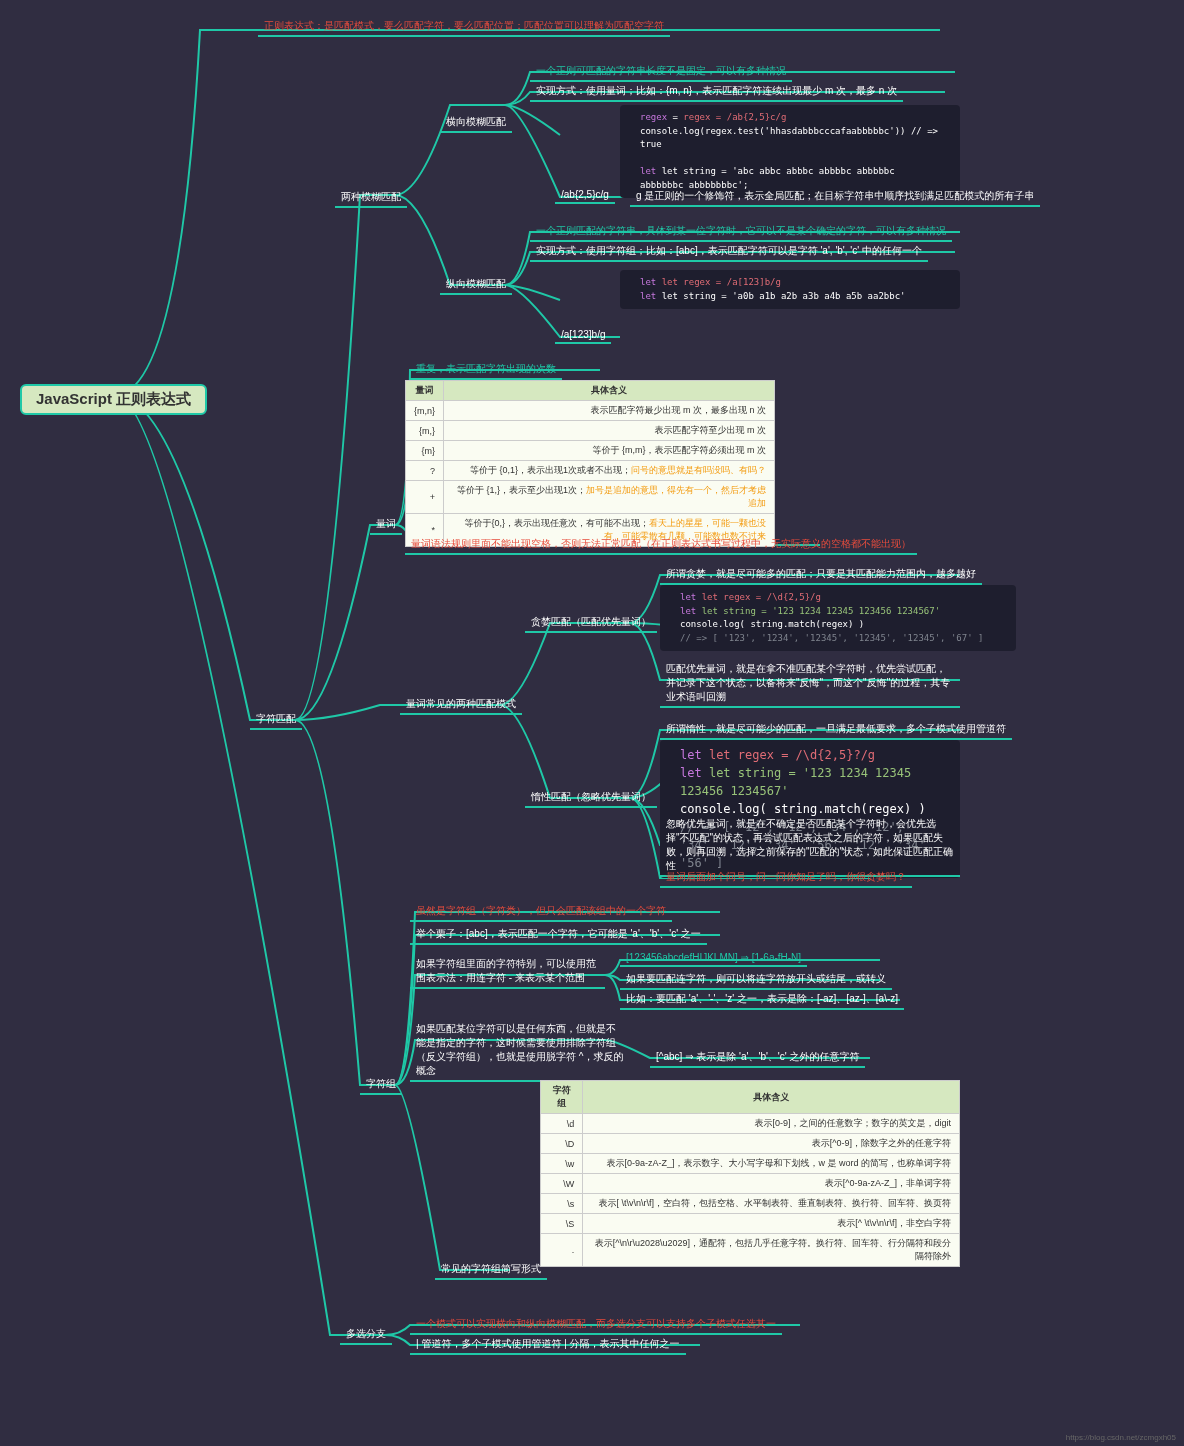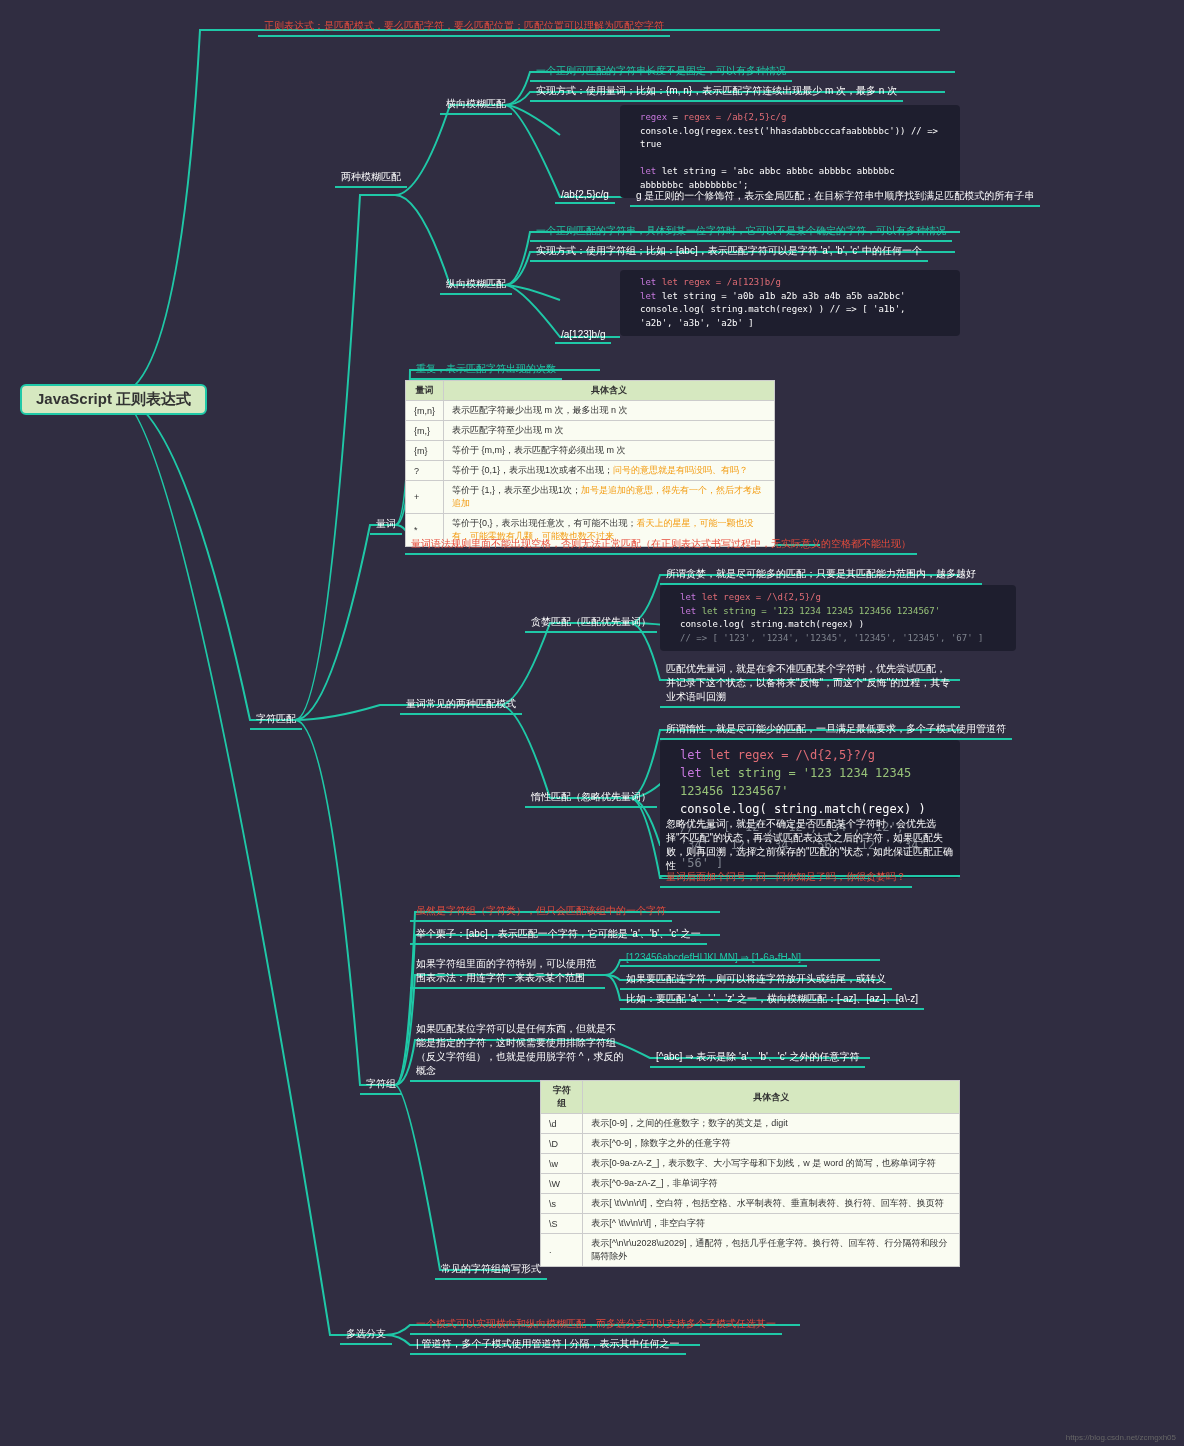--- a/index.html
+++ b/index.html
@@ -8,21 +8,21 @@
 .node{position:absolute;white-space:nowrap;padding:2px 6px;border-bottom:2px solid #1fc8a7}
 .red{color:#e74c3c}
 .green{color:#1fc8a7}
 .white{color:#fff}
 .code{background:#1e1e2e;border-radius:4px;padding:6px 20px;font-family:Consolas,monospace;font-size:9px;line-height:1.5}
 .code .kw{color:#c678dd}
 .code .rx{color:#e06c75}
 .code .str{color:#98c379}
 .code .cmt{color:#7f848e}
 .tbl{background:#fafcf2;color:#333;border-collapse:collapse;font-size:9px}
-.tbl th,.tbl td{border:1px solid #ccc;padding:3px 8px;text-align:left}
+.tbl th,.tbl td{border:1px solid #ccc;padding:3px 8px;text-align:right}
 .tbl th{background:#d6e8c0;text-align:center}
 svg{position:absolute;top:0;left:0;pointer-events:none}
 .watermark{position:absolute;bottom:4px;right:8px;color:#666;font-size:8px}
 </style>
 </head>
 <body>
 
 <svg width="1184" height="1446" viewBox="0 0 1184 1446">
 <g stroke="#1fc8a7" stroke-width="2" fill="none">
 <path d="M115 395 Q180 395 200 30 L940 30"></path>
@@ -68,44 +68,43 @@
 <path d="M385 1335 Q400 1335 410 1345 L700 1345"></path>
 </g>
 </svg>
 
 <div class="root">JavaScript 正则表达式</div>
 <div class="node red" style="left:258px;top:17px">正则表达式：是匹配模式，要么匹配字符，要么匹配位置；匹配位置可以理解为匹配空字符</div>
 
 <div class="node white" style="left:250px;top:710px">字符匹配</div>
 <div class="node white" style="left:340px;top:1325px">多选分支</div>
 
-<div class="node white" style="left:335px;top:168px">两种模糊匹配</div>
+<div class="node white" style="left:335px;top:188px">两种模糊匹配</div>
 <div class="node white" style="left:370px;top:515px">量词</div>
 <div class="node white" style="left:400px;top:695px">量词常见的两种匹配模式</div>
 <div class="node white" style="left:360px;top:1075px">字符组</div>
 <div class="node white" style="left:435px;top:1260px">常见的字符组简写形式</div>
 
-<div class="node white" style="left:440px;top:95px">横向模糊匹配</div>
+<div class="node white" style="left:440px;top:113px">横向模糊匹配</div>
 <div class="node green" style="left:530px;top:62px">一个正则可匹配的字符串长度不是固定，可以有多种情况</div>
 <div class="node white" style="left:530px;top:82px">实现方式：使用量词；比如：{m, n}，表示匹配字符连续出现最少 m 次，最多 n 次</div>
 <div class="code" style="position:absolute;left:620px;top:105px;width:340px">
 <span class="kw">regex</span> = <span class="rx">regex = /ab{2,5}c/g</span><br>
 <span>console.log(regex.test('hhasdabbbcccafaabbbbbc')) // =&gt; true</span><br><br>
 <span class="kw">let</span> <span>let string = 'abc abbc abbbc abbbbc abbbbbc abbbbbbc abbbbbbbc';</span><br>
 </div>
 <div class="node white" style="left:555px;top:187px">/ab{2,5}c/g</div>
 <div class="node white" style="left:630px;top:187px">g 是正则的一个修饰符，表示全局匹配；在目标字符串中顺序找到满足匹配模式的所有子串</div>
 
 <div class="node white" style="left:440px;top:275px">纵向模糊匹配</div>
 <div class="node green" style="left:530px;top:222px">一个正则匹配的字符串，具体到某一位字符时，它可以不是某个确定的字符，可以有多种情况</div>
 <div class="node white" style="left:530px;top:242px">实现方式：使用字符组；比如：[abc]，表示匹配字符可以是字符 'a', 'b', 'c' 中的任何一个</div>
 <div class="code" style="position:absolute;left:620px;top:270px;width:340px">
 <span class="kw">let</span> <span class="rx">let regex = /a[123]b/g</span><br>
 <span class="kw">let</span> <span>let string = 'a0b a1b a2b a3b a4b a5b aa2bbc'</span><br>
-<span>console.log( string.match(regex) )  // =&gt; [ 'a1b', 'a2b', 'a3b', 'a2b' ]</span>
 </div>
 <div class="node white" style="left:555px;top:327px">/a[123]b/g</div>
 
 <div class="node green" style="left:410px;top:360px">重复，表示匹配字符出现的次数</div>
 <table class="tbl" style="position:absolute;left:405px;top:380px;width:370px">
 <tbody>
       <tr>
         <th>量词</th>
         <th>具体含义</th>
       </tr>
@@ -156,21 +155,21 @@
 <span class="cmt">// =&gt; [ '12', '12', '34', '12', '34', '12', '34', '56', '12', '34', '56' ]</span>
 </div>
 <div class="node white" style="left:660px;top:815px;white-space:normal;width:300px">忽略优先量词，就是在不确定是否匹配某个字符时，会优先选择"不匹配"的状态，再尝试匹配表达式之后的字符，如果匹配失败，则再回溯，选择之前保存的"匹配的"状态，如此保证匹配正确性</div>
 <div class="node red" style="left:660px;top:868px">量词后面加个问号，问一问你知足了吗，你很贪婪吗？</div>
 
 <div class="node red" style="left:410px;top:902px">虽然是字符组（字符类），但只会匹配该组中的一个字符</div>
 <div class="node white" style="left:410px;top:925px">举个栗子：[abc]，表示匹配一个字符，它可能是 'a'、'b'、'c' 之一</div>
 <div class="node white" style="left:410px;top:955px;white-space:normal;width:195px">如果字符组里面的字符特别，可以使用范围表示法：用连字符 - 来表示某个范围</div>
 <div class="node green" style="left:620px;top:950px">[123456abcdefHIJKLMN] ⇒ [1-6a-fH-N]</div>
 <div class="node white" style="left:620px;top:970px">如果要匹配连字符，则可以将连字符放开头或结尾，或转义</div>
-<div class="node white" style="left:620px;top:990px">比如：要匹配 'a'、'-'、'z' 之一，横向模糊匹配：[-az]、[az-]、[a\-z]</div>
+<div class="node white" style="left:620px;top:990px">比如：要匹配 'a'、'-'、'z' 之一，表示是除：[-az]、[az-]、[a\-z]</div>
 <div class="node white" style="left:410px;top:1020px;white-space:normal;width:220px">如果匹配某位字符可以是任何东西，但就是不能是指定的字符，这时候需要使用排除字符组（反义字符组），也就是使用脱字符 ^，求反的概念</div>
 <div class="node white" style="left:650px;top:1048px">[^abc] ⇒ 表示是除 'a'、'b'、'c' 之外的任意字符</div>
 
 <table class="tbl" style="position:absolute;left:540px;top:1080px;width:420px">
 <tbody>
       <tr>
         <th>字符组</th>
         <th>具体含义</th>
       </tr>
 <tr>

